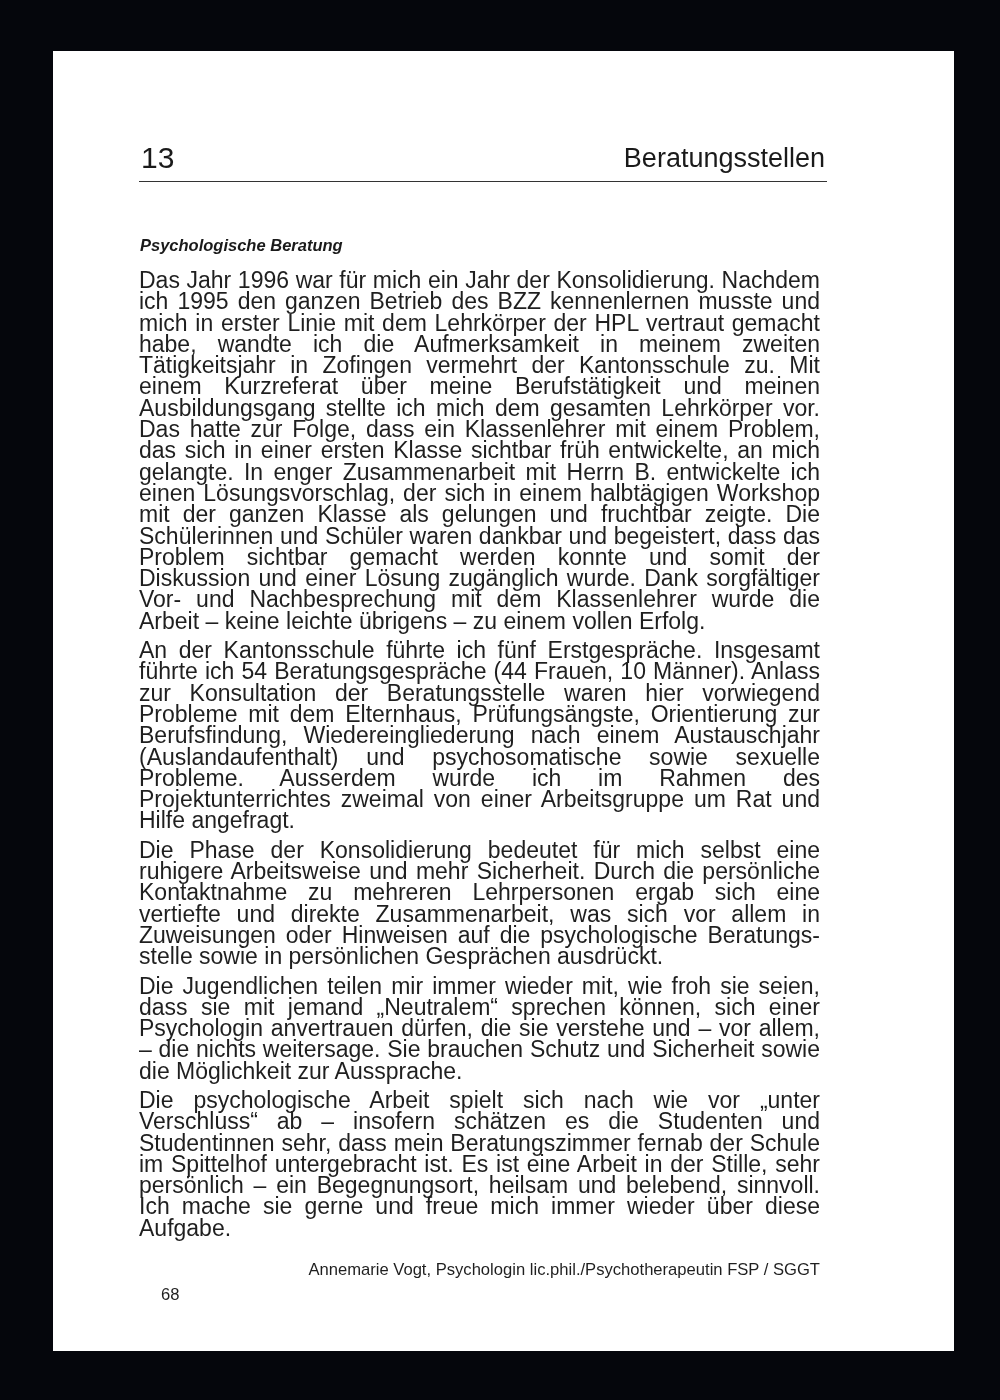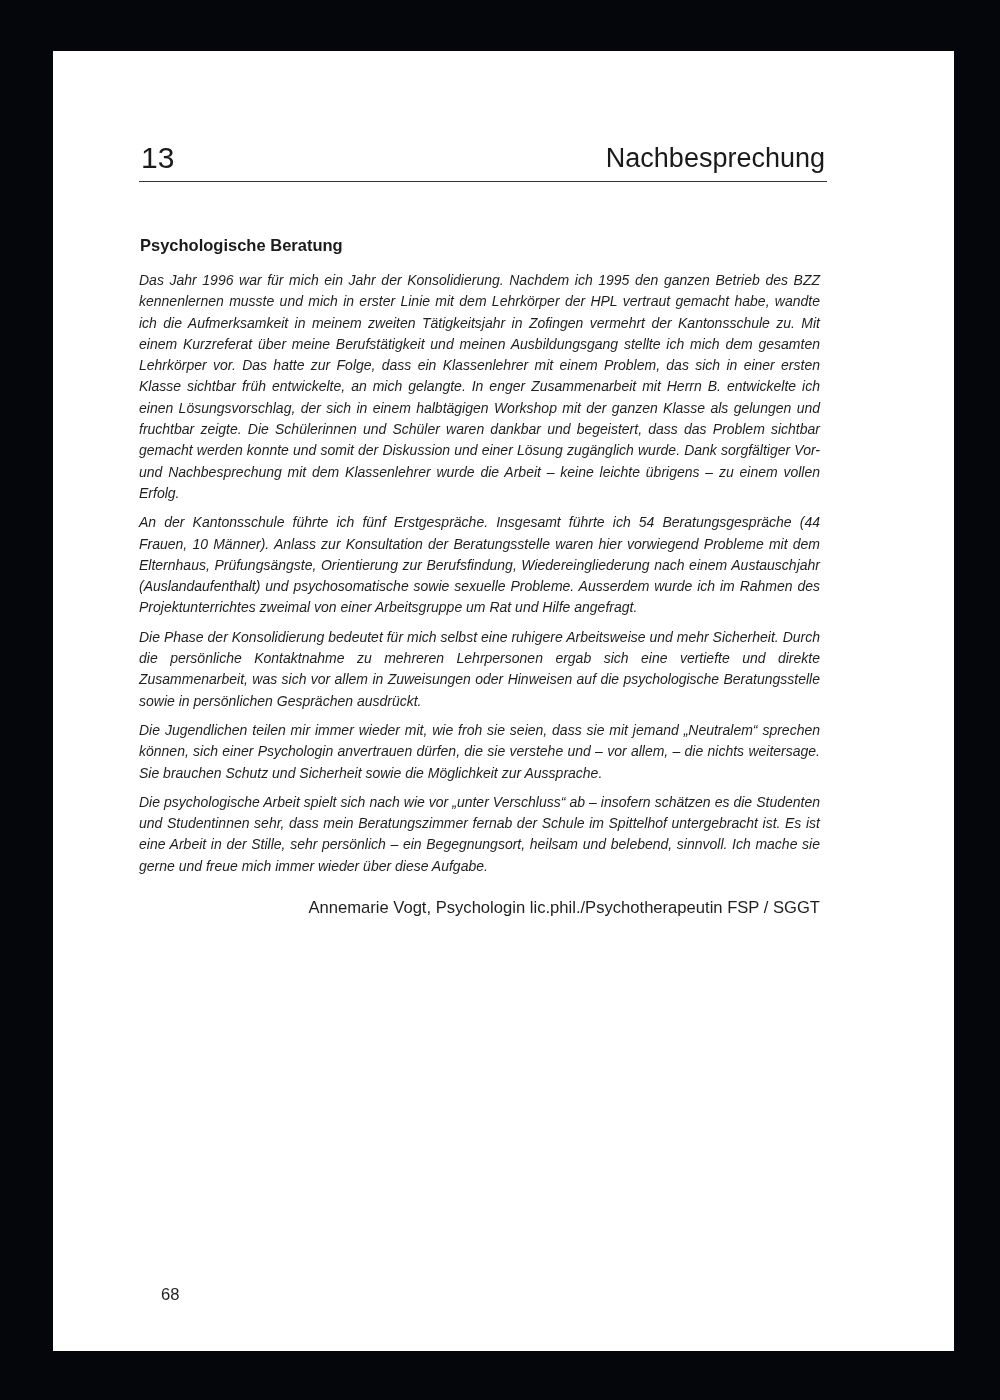--- a/index.html
+++ b/index.html
@@ -49,35 +49,35 @@
       color: #1a1a1a;
     }
     .section-title {
       position: absolute;
       left: 87px;
       top: 183px;
       font-size: 16.5px;
       font-weight: bold;
       line-height: 22px;
       color: #1a1a1a;
+      font-style: italic;
     }
     .body-text {
       position: absolute;
       left: 86px;
       top: 219px;
       width: 681px;
     }
     .paragraph {
       margin: 0 0 8px 0;
-      font-size: 14px;
+      font-size: 23px;
       line-height: 21.3px;
       text-align: justify;
       color: #1f1f1f;
       hyphens: manual;
-      font-style: italic;
     }
     .signature {
       margin: 20px 0 0 0;
       text-align: right;
       font-size: 16.6px;
       line-height: 21px;
       color: #1f1f1f;
     }
     .page-number {
       position: absolute;
@@ -88,21 +88,21 @@
       color: #1f1f1f;
       margin-left: 28px;
     }
   </style>
 </head>
 <body>
 
 <div class="page">
   <div class="header">
     <span class="chapter-number">13</span>
-    <span class="chapter-title">Nachbesprechung</span>
+    <span class="chapter-title">Beratungsstellen</span>
   </div>
 
   <div class="section-title">Psychologische Beratung</div>
 
   <div class="body-text">
     <p class="paragraph">Das Jahr 1996 war für mich ein Jahr der Konsolidierung. Nachdem ich 1995 den ganzen Betrieb des BZZ kennenlernen musste und mich in erster Linie mit dem Lehrkörper der HPL vertraut gemacht habe, wandte ich die Aufmerksam­keit in meinem zweiten Tätigkeitsjahr in Zofingen vermehrt der Kantonsschule zu. Mit einem Kurzreferat über meine Berufstätigkeit und meinen Ausbildungs­gang stellte ich mich dem gesamten Lehrkörper vor. Das hatte zur Folge, dass ein Klassenlehrer mit einem Problem, das sich in einer ersten Klasse sichtbar früh entwickelte, an mich gelangte. In enger Zusammenarbeit mit Herrn B. entwickelte ich einen Lösungsvorschlag, der sich in einem halbtägigen Work­shop mit der ganzen Klasse als gelungen und fruchtbar zeigte. Die Schülerin­nen und Schüler waren dankbar und begeistert, dass das Problem sichtbar gemacht werden konnte und somit der Diskussion und einer Lösung zugänglich wurde. Dank sorgfältiger Vor- und Nachbesprechung mit dem Klassenlehrer wurde die Arbeit – keine leichte übrigens – zu einem vollen Erfolg.</p>
     <p class="paragraph">An der Kantonsschule führte ich fünf Erstgespräche. Insgesamt führte ich 54 Beratungsgespräche (44 Frauen, 10 Männer). Anlass zur Konsultation der Be­ratungsstelle waren hier vorwiegend Probleme mit dem Elternhaus, Prü­fungsängste, Orientierung zur Berufsfindung, Wiedereingliederung nach einem Austauschjahr (Auslandaufenthalt) und psychosomatische sowie sexuelle Probleme. Ausserdem wurde ich im Rahmen des Projektunterrichtes zweimal von einer Arbeitsgruppe um Rat und Hilfe angefragt.</p>
     <p class="paragraph">Die Phase der Konsolidierung bedeutet für mich selbst eine ruhigere Arbeits­weise und mehr Sicherheit. Durch die persönliche Kontaktnahme zu mehreren Lehrpersonen ergab sich eine vertiefte und direkte Zusammenarbeit, was sich vor allem in Zuweisungen oder Hinweisen auf die psychologische Beratungs­stelle sowie in persönlichen Gesprächen ausdrückt.</p>
     <p class="paragraph">Die Jugendlichen teilen mir immer wieder mit, wie froh sie seien, dass sie mit jemand „Neutralem“ sprechen können, sich einer Psychologin anvertrauen dürfen, die sie verstehe und – vor allem, – die nichts weitersage. Sie brauchen Schutz und Sicherheit sowie die Möglichkeit zur Aussprache.</p>
     <p class="paragraph">Die psychologische Arbeit spielt sich nach wie vor „unter Verschluss“ ab – insofern schätzen es die Studenten und Studentinnen sehr, dass mein Beratungszimmer fernab der Schule im Spittelhof untergebracht ist. Es ist eine Arbeit in der Stille, sehr persönlich – ein Begegnungsort, heilsam und belebend, sinnvoll. Ich mache sie gerne und freue mich immer wieder über diese Aufgabe.</p>

